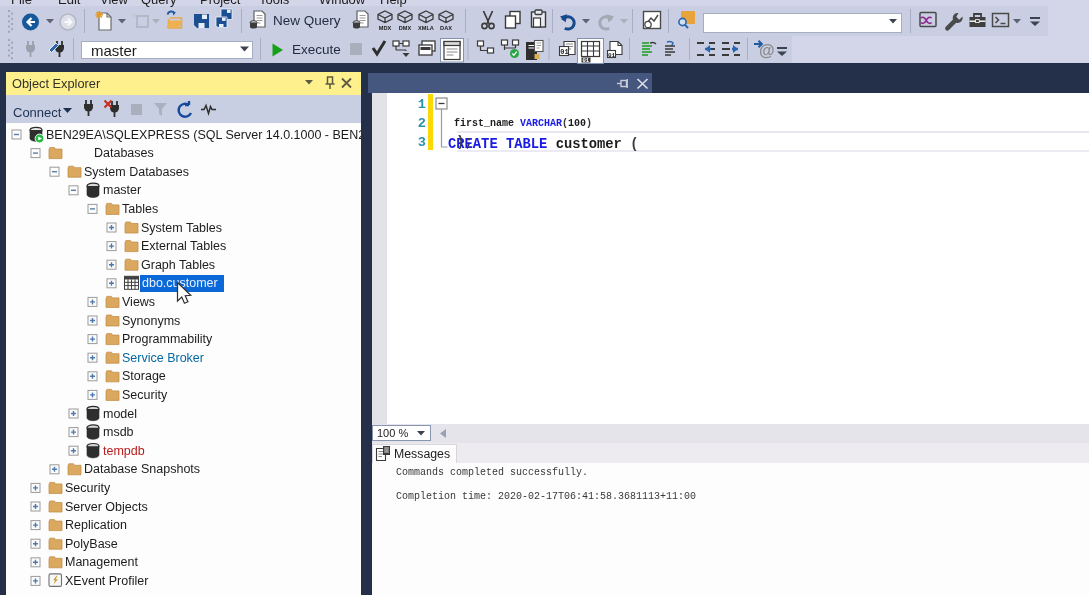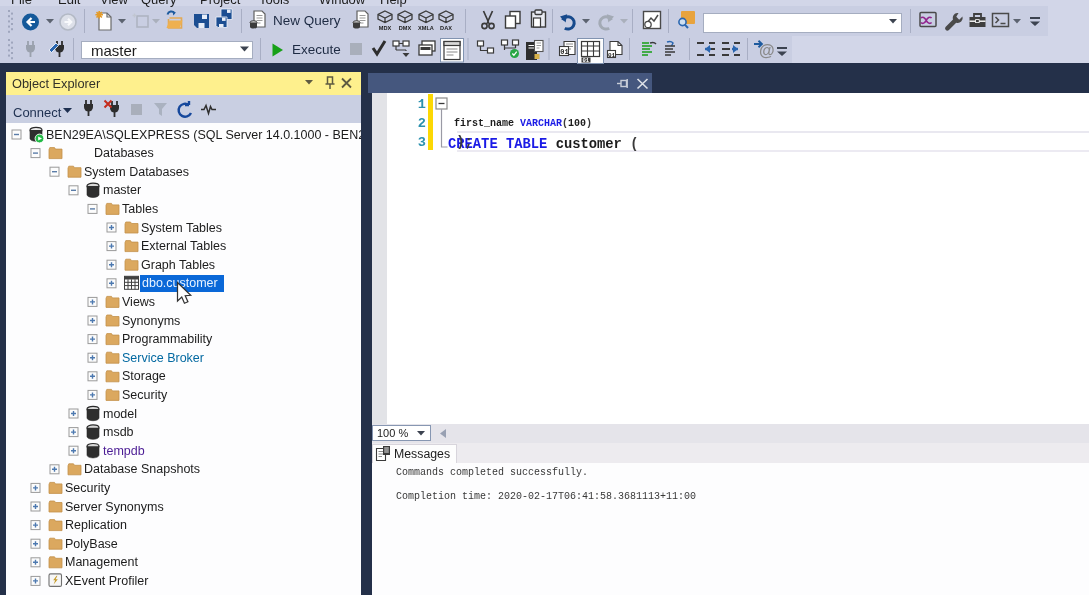--- a/index.html
+++ b/index.html
@@ -47,24 +47,24 @@
 <div class="abs" style="left:133.5px;top:152.1px;width:84px;height:16.5px;background:#0a68d8"></div>
 <div class="abs txt" style="left:136px;top:160.3px;transform:translateY(-50%);font-size:12.5px;color:#e9f3ff;line-height:1;">dbo.customer</div>
 <div class="abs txt" style="left:116px;top:178.9px;transform:translateY(-50%);font-size:12.5px;color:#1c1c1c;line-height:1;">Views</div>
 <div class="abs txt" style="left:116px;top:197.5px;transform:translateY(-50%);font-size:12.5px;color:#1c1c1c;line-height:1;">Synonyms</div>
 <div class="abs txt" style="left:116px;top:216.1px;transform:translateY(-50%);font-size:12.5px;color:#1c1c1c;line-height:1;">Programmability</div>
 <div class="abs txt" style="left:116px;top:234.7px;transform:translateY(-50%);font-size:12.5px;color:#0369a1;line-height:1;">Service Broker</div>
 <div class="abs txt" style="left:116px;top:253.3px;transform:translateY(-50%);font-size:12.5px;color:#1c1c1c;line-height:1;">Storage</div>
 <div class="abs txt" style="left:116px;top:271.9px;transform:translateY(-50%);font-size:12.5px;color:#1c1c1c;line-height:1;">Security</div>
 <div class="abs txt" style="left:97px;top:290.5px;transform:translateY(-50%);font-size:12.5px;color:#1c1c1c;line-height:1;">model</div>
 <div class="abs txt" style="left:97px;top:309.1px;transform:translateY(-50%);font-size:12.5px;color:#1c1c1c;line-height:1;text-align:right;">msdb</div>
-<div class="abs txt" style="left:97px;top:327.7px;transform:translateY(-50%);font-size:12.5px;color:#4c1d95;line-height:1;">tempdb</div>
+<div class="abs txt" style="left:97px;top:327.7px;transform:translateY(-50%);font-size:12.5px;color:#b91c1c;line-height:1;">tempdb</div>
 <div class="abs txt" style="left:78px;top:346.3px;transform:translateY(-50%);font-size:12.5px;color:#1c1c1c;line-height:1;">Database Snapshots</div>
 <div class="abs txt" style="left:59px;top:364.9px;transform:translateY(-50%);font-size:12.5px;color:#1c1c1c;line-height:1;">Security</div>
-<div class="abs txt" style="left:59px;top:383.5px;transform:translateY(-50%);font-size:12.5px;color:#1c1c1c;line-height:1;">Server Synonyms</div>
+<div class="abs txt" style="left:59px;top:383.5px;transform:translateY(-50%);font-size:12.5px;color:#1c1c1c;line-height:1;">Server Objects</div>
 <div class="abs txt" style="left:59px;top:402.1px;transform:translateY(-50%);font-size:12.5px;color:#1c1c1c;line-height:1;">Replication</div>
 <div class="abs txt" style="left:59px;top:420.7px;transform:translateY(-50%);font-size:12.5px;color:#1c1c1c;line-height:1;">PolyBase</div>
 <div class="abs txt" style="left:59px;top:439.3px;transform:translateY(-50%);font-size:12.5px;color:#1c1c1c;line-height:1;">Management</div>
 <div class="abs txt" style="left:59px;top:457.9px;transform:translateY(-50%);font-size:12.5px;color:#1c1c1c;line-height:1;">XEvent Profiler</div>
 </div>
 <div class="abs" style="left:372px;top:93px;width:717px;height:331px;background:#ffffff"></div>
 <div class="abs" style="left:372px;top:93px;width:15px;height:331px;background:#e2e3e7"></div>
 <div class="abs" style="left:457px;top:130.5px;width:632px;height:2px;background:#e9e8f0"></div>
 <div class="abs" style="left:457px;top:148.5px;width:632px;height:3.5px;background:#eceaf2;border-top:1.5px solid #fff"></div>
 <div class="abs" style="left:368px;top:73px;width:284px;height:20px;background:#45577e"></div>

